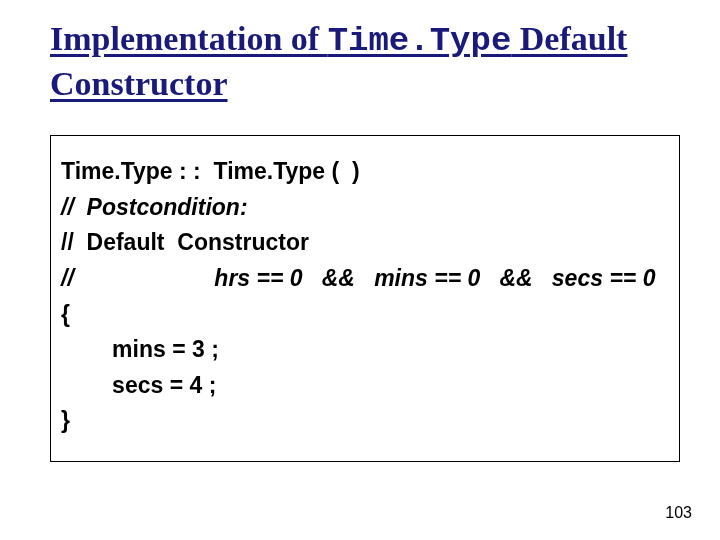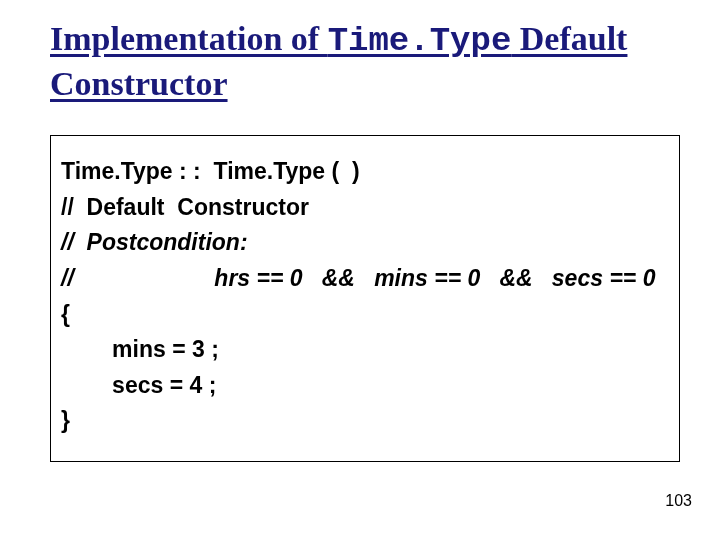--- a/index.html
+++ b/index.html
@@ -41,39 +41,39 @@
     font-size: 23px;
     line-height: 1.55;
     font-family: Arial, Helvetica, sans-serif;
   }
   .codebox .line { white-space: pre; }
   .codebox .b { font-weight: bold; }
   .codebox .i { font-style: italic; }
   .pagenum {
     position: absolute;
     right: 28px;
-    bottom: 30px;
+    bottom: 18px;
     font-family: Arial, Helvetica, sans-serif;
     font-size: 16px;
     color: #000;
   }
 </style>
 </head>
 <body>
 
 <div class="slide">
 
   <h1 class="title">
     <span class="u">Implementation of </span><span class="u mono">Time.Type</span><span class="u"> Default Constructor</span>
   </h1>
 
   <div class="codebox">
     <div class="line b">Time.Type : :  Time.Type (  )</div>
+    <div class="line b i">//  Postcondition:</div>
     <div class="line b">//  Default  Constructor</div>
-    <div class="line b i">//  Postcondition:</div>
     <div class="line b i">//                      hrs == 0   &amp;&amp;   mins == 0   &amp;&amp;   secs == 0</div>
     <div class="line b">{</div>
     <div class="line b">        mins = 3 ;</div>
     <div class="line b">        secs = 4 ;</div>
     <div class="line b">}</div>
   </div>
 
   <div class="pagenum">103</div>
 
 </div>

